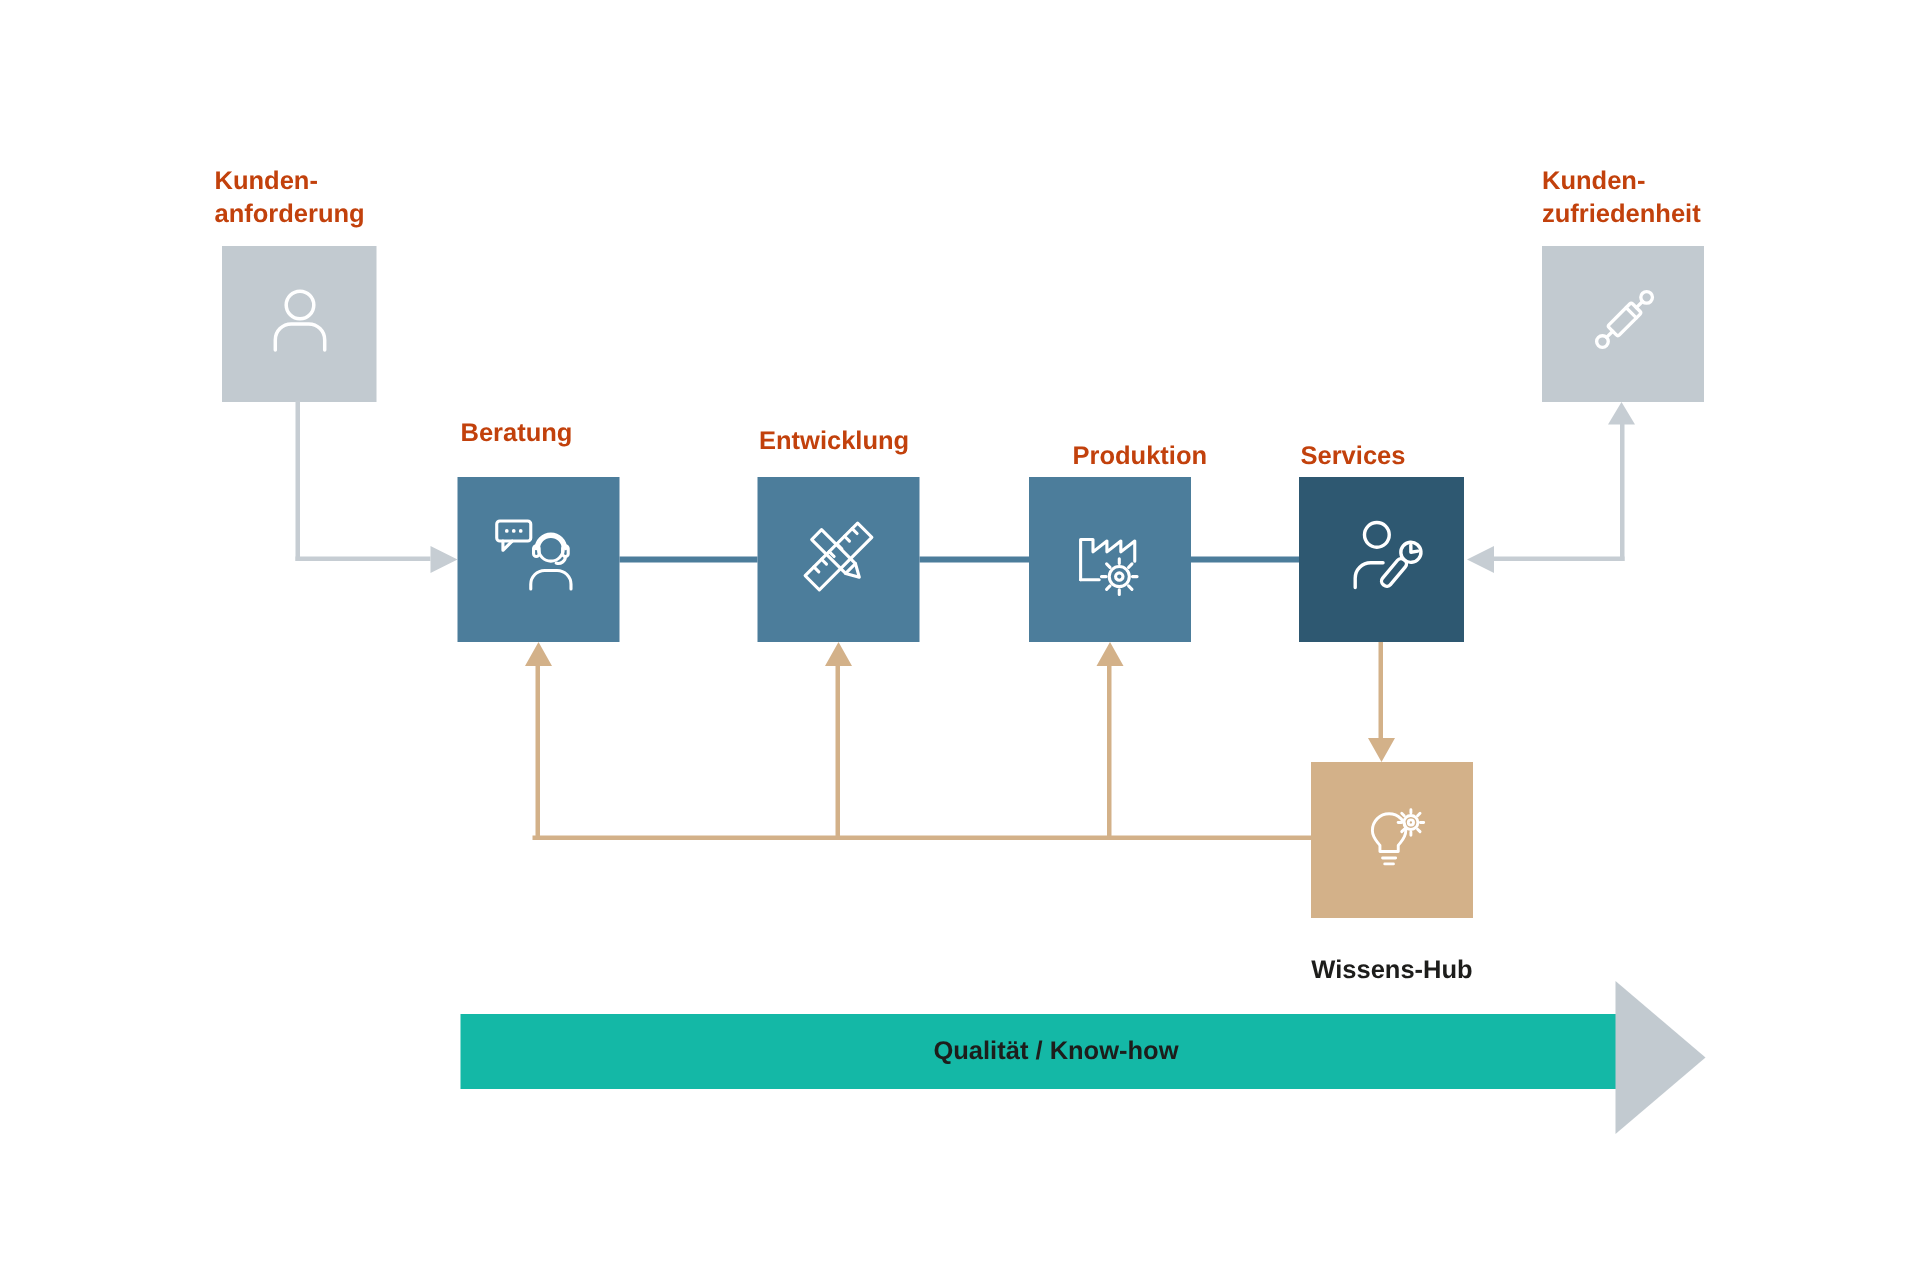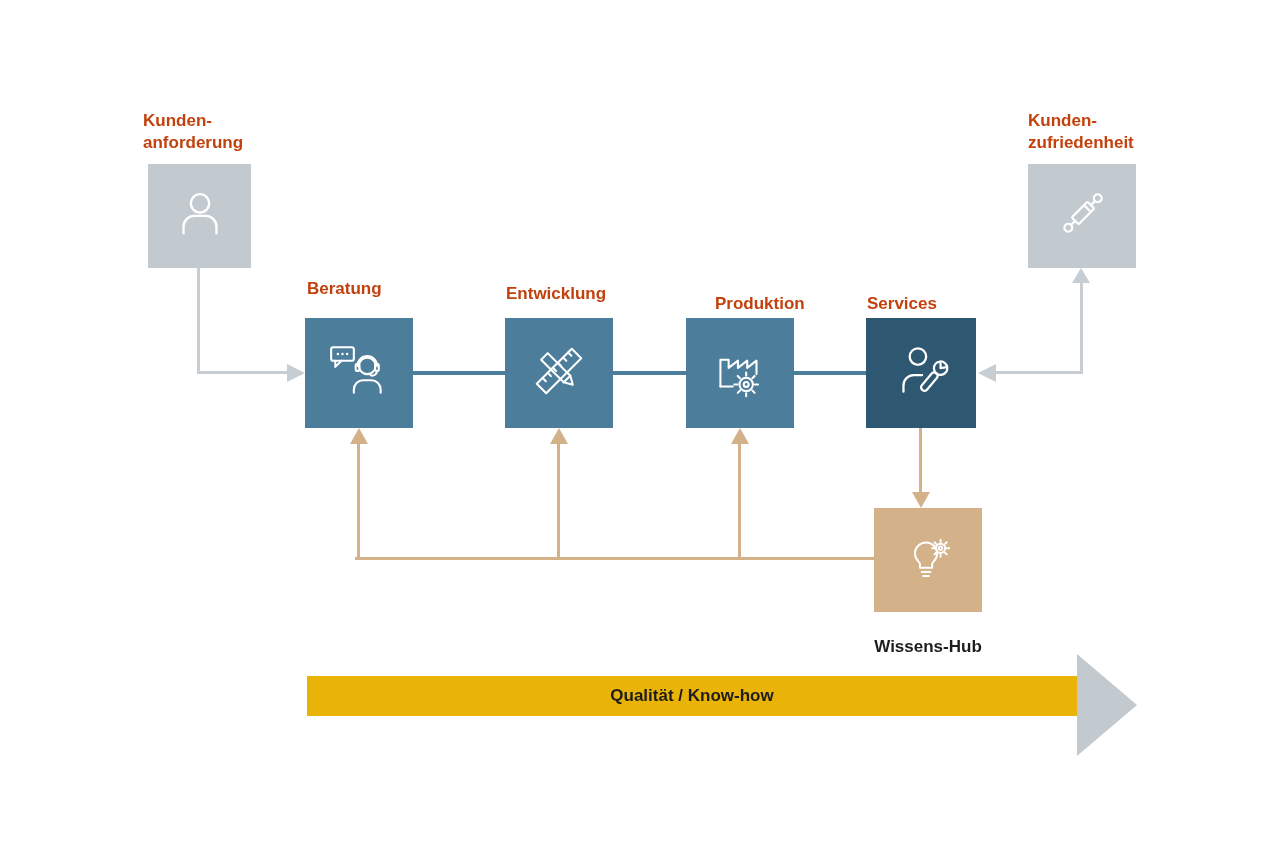--- a/index.html
+++ b/index.html
@@ -23,22 +23,22 @@
   .line-tan{background:#d3b189;}
   
   .arr{position:absolute;width:0;height:0;}
   .arr-right-gray{border-left:18px solid #c6cdd3;border-top:9px solid transparent;border-bottom:9px solid transparent;}
   .arr-left-gray{border-right:18px solid #c6cdd3;border-top:9px solid transparent;border-bottom:9px solid transparent;}
   .arr-up-gray{border-bottom:15px solid #c6cdd3;border-left:9px solid transparent;border-right:9px solid transparent;}
   .arr-up-tan{border-bottom:16px solid #d3b189;border-left:9px solid transparent;border-right:9px solid transparent;}
   .arr-down-tan{border-top:16px solid #d3b189;border-left:9px solid transparent;border-right:9px solid transparent;}
   
   .big-arrow-body{
-    position:absolute;left:307px;top:676px;width:770px;height:40px;background:#eab308;
-    display:flex;align-items:center;justify-content:center;
+    position:absolute;left:307px;top:676px;width:770px;height:50px;background:#14b8a6;
+    display:flex;align-items:center;justify-content:center;padding-left:12px;
   }
   .big-arrow-head{
     position:absolute;left:1077px;top:654px;width:0;height:0;
     border-left:60px solid #c2cad0;border-top:51px solid transparent;border-bottom:51px solid transparent;
   }
   .big-arrow-label{font-size:17px;font-weight:700;color:#1d1d1b;}
   .hub-label{
     position:absolute;left:862px;top:622px;width:132px;text-align:center;
     font-size:17px;font-weight:700;color:#1d1d1b;margin-top:15px;
   }

